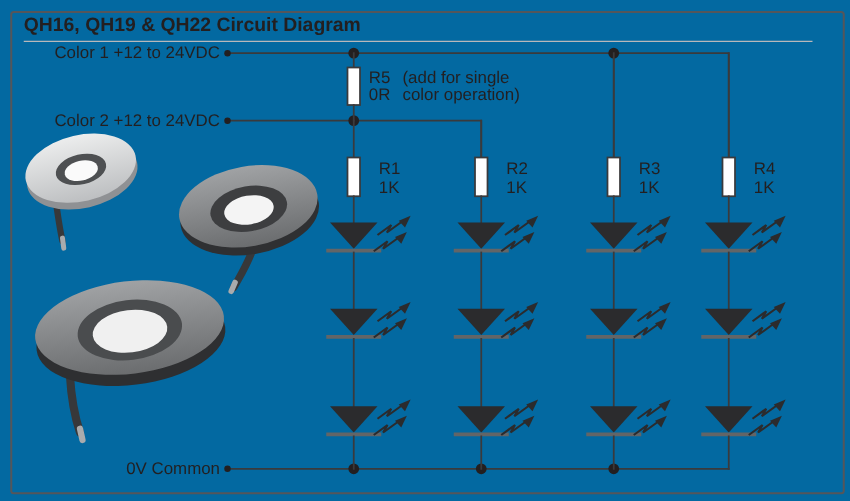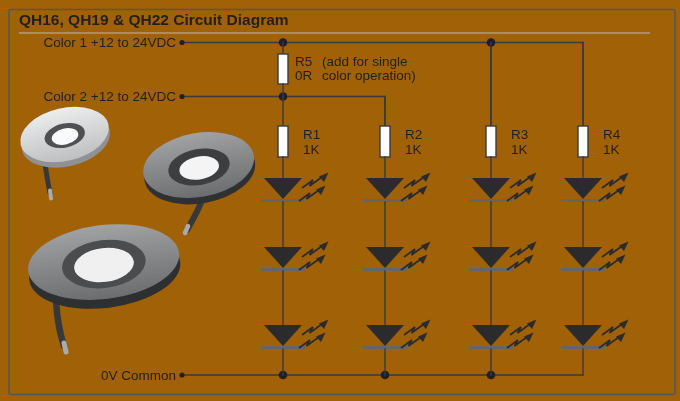--- a/index.html
+++ b/index.html
@@ -1,16 +1,16 @@
 <!DOCTYPE html>
 <html style="--line: #3a3a3c; --text: #231f20; --tri: #2b2b2d; --bar: #636567; --border: #55565a; --resfill: #ffffff; --underline: #b8b8ba;"><head>
 <meta charset="utf-8">
 <style>
   html,body{margin:0;padding:0;background:#ffffff;}
-  .stage{position:relative;width:680px;height:401px;background:#a16207;overflow:hidden;
+  .stage{position:relative;width:680px;height:401px;background:#0369a1;overflow:hidden;
          font-family:"Liberation Sans",sans-serif;}
   svg{display:block;}
   .wire{stroke:var(--line);stroke-width:1.4;fill:none;stroke-linecap:square;}
   .dot{fill:var(--text);}
   .res{fill:var(--resfill);stroke:var(--line);stroke-width:1.4;}
   .tri{fill:var(--tri);}
   .bar{fill:var(--bar);}
   .arrowline{stroke:var(--tri);stroke-width:1.7;fill:none;stroke-linejoin:miter;}
   .arrowhead{fill:var(--tri);}
   text{font-family:"Liberation Sans",sans-serif;fill:var(--text);}

